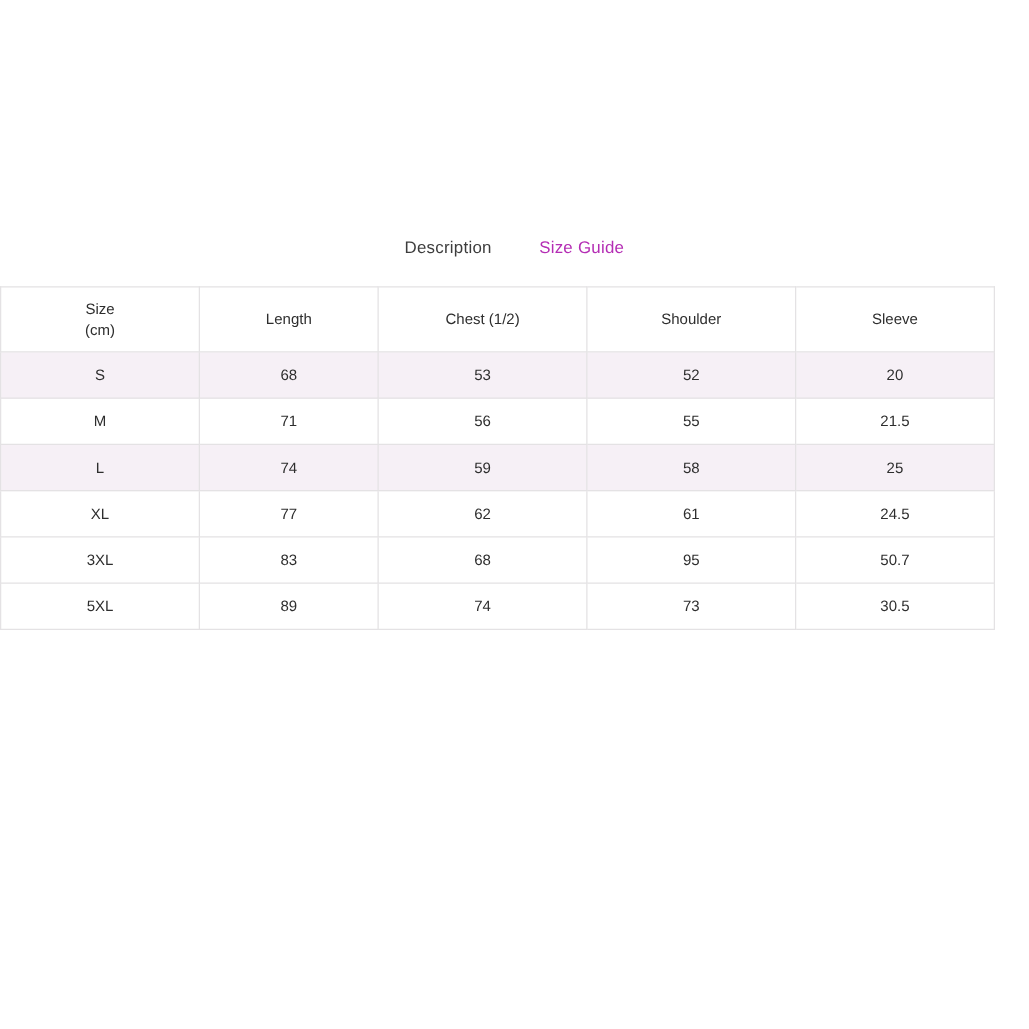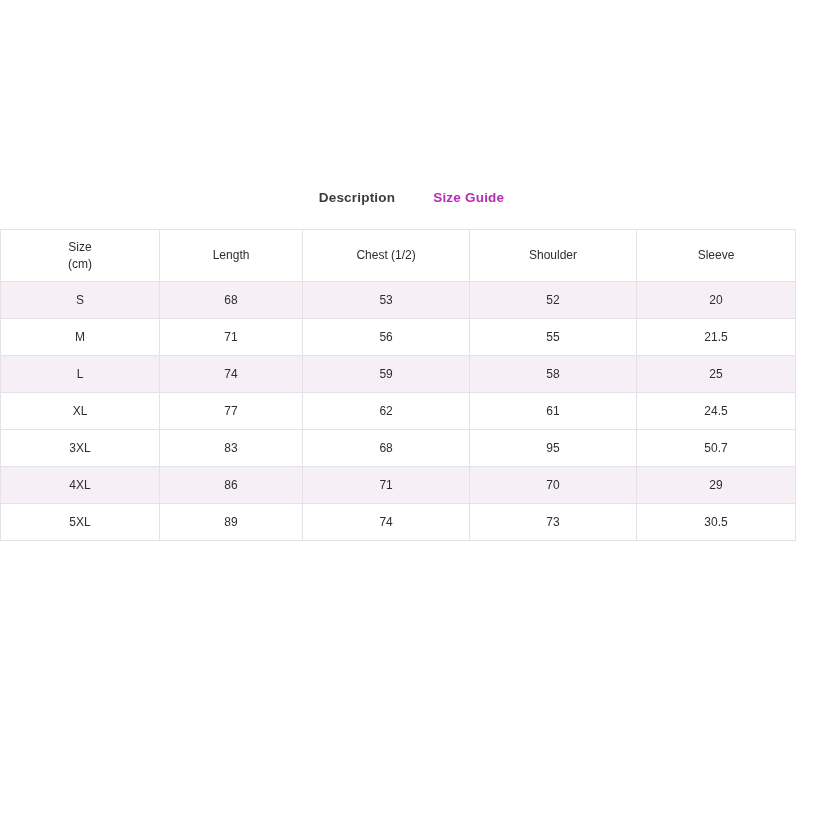--- a/index.html
+++ b/index.html
@@ -11,21 +11,21 @@
   }
   *{box-sizing:border-box;margin:0;padding:0;}
   html,body{width:823px;height:823px;background:#ffffff;overflow:hidden;
     font-family:"Liberation Sans", sans-serif;color:var(--text);}
   .page{width:823px;height:823px;position:relative;background:#ffffff;}
   .tab-bar{
     position:absolute;top:190px;left:0;width:100%;
     display:flex;justify-content:center;gap:38px;
   }
   .tab{
-    font-size:13.5px;font-weight:bold;line-height:16px;
+    font-size:13.5px;font-weight:normal;line-height:16px;
     color:var(--tab_inactive);cursor:pointer;letter-spacing:.2px;text-align:right;
   }
   .tab.active{color:var(--accent);}
   table.size-table{
     position:absolute;top:229px;left:0;width:796px;
     border-collapse:collapse;table-layout:fixed;
     background:#ffffff;
   }
   table.size-table th,
   table.size-table td{
@@ -96,27 +96,20 @@
         <td>61</td>
         <td>24.5</td>
       </tr>
       <tr>
         <td>3XL</td>
         <td>83</td>
         <td>68</td>
         <td>95</td>
         <td>50.7</td>
       </tr>
-      <tr class="stripe">
-        <td>4XL</td>
-        <td>86</td>
-        <td>71</td>
-        <td>70</td>
-        <td>29</td>
-      </tr>
       <tr>
         <td>5XL</td>
         <td>89</td>
         <td>74</td>
         <td>73</td>
         <td>30.5</td>
       </tr>
     </tbody>
   </table>
 

